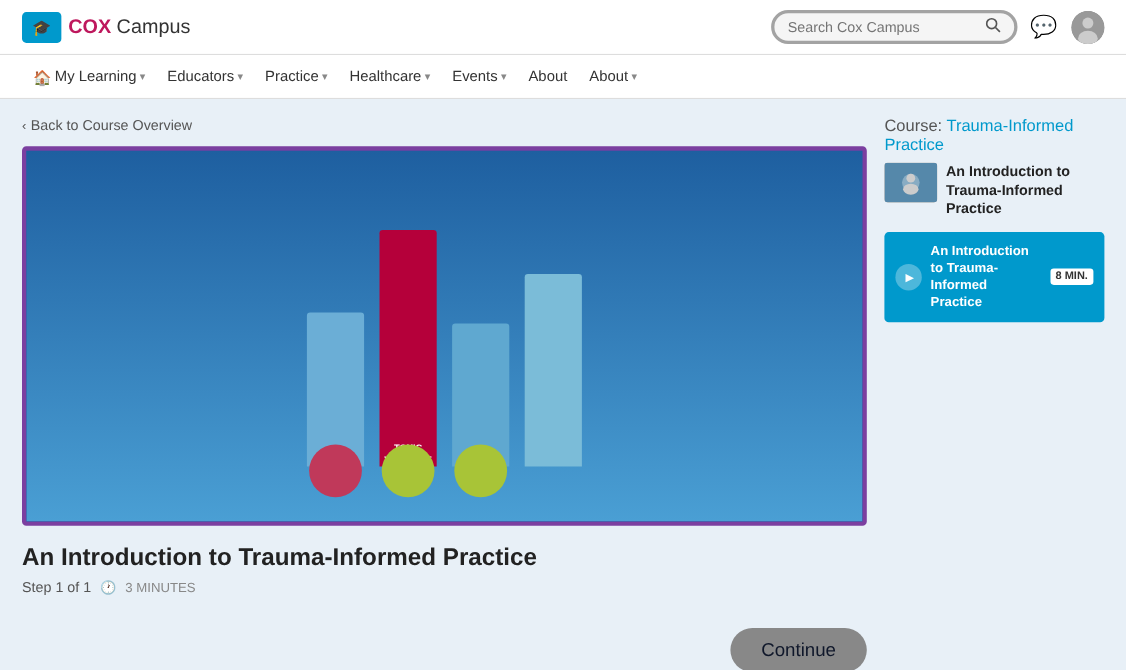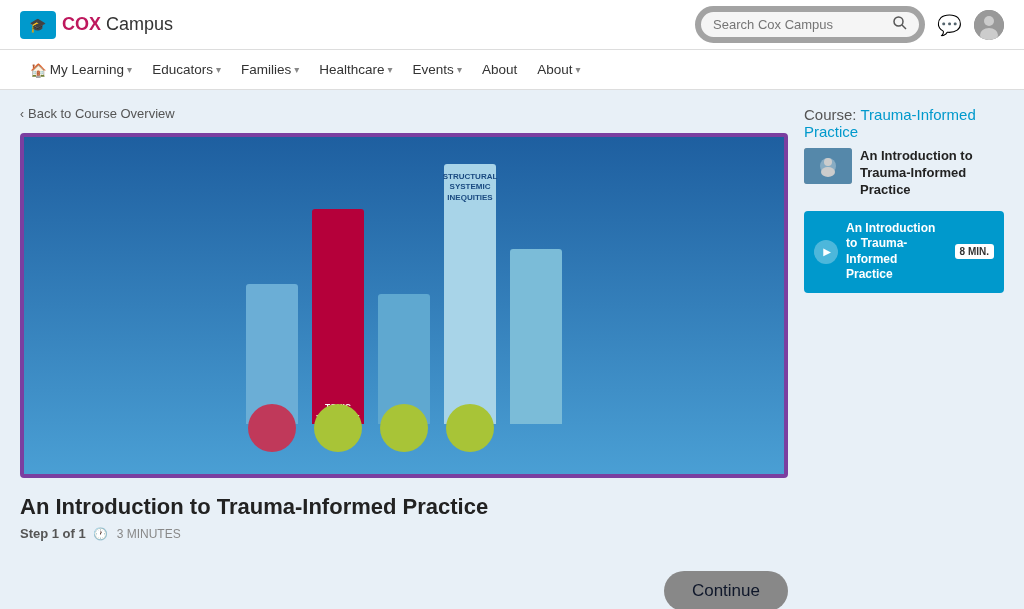--- a/index.html
+++ b/index.html
@@ -3,21 +3,21 @@
   <meta charset="utf-8">
   <style>
     * { box-sizing: border-box; margin: 0; padding: 0; }
     body { font-family: -apple-system, BlinkMacSystemFont, 'Segoe UI', Arial, sans-serif; background: #e8f0f7; font-size: 14px; color: #333; }
 
     
     .header { background: #fff; border-bottom: 1px solid #ddd; padding: 0 20px; display: flex; align-items: center; height: 50px; }
     .logo { display: flex; align-items: center; gap: 6px; text-decoration: none; margin-right: 30px; }
     .logo-icon { width: 36px; height: 28px; }
     .header-right { margin-left: auto; display: flex; align-items: center; gap: 12px; }
-    .search-box { display: flex; align-items: center; border: 6px solid #a3a3a3; border-radius: 20px; padding: 4px 12px; background: #f5f5f5; }
+    .search-box { display: flex; align-items: center; border: 3px solid #a3a3a3; border-radius: 20px; padding: 4px 12px; background: #f5f5f5; }
     .search-input { border: none; background: transparent; outline: none; font-size: 13px; width: 180px; color: #555; }
     .search-btn { background: none; border: none; cursor: pointer; color: #555; font-size: 14px; padding: 0; }
     .header-icon { font-size: 20px; color: #555; cursor: pointer; }
     .avatar { width: 30px; height: 30px; border-radius: 50%; background: #888; overflow: hidden; cursor: pointer; }
 
     
     .nav { background: #fff; border-bottom: 1px solid #ddd; padding: 0 20px; display: flex; align-items: center; height: 40px; }
     .nav-item { display: flex; align-items: center; gap: 3px; padding: 0 10px; height: 40px; font-size: 13.5px; color: #333; cursor: pointer; text-decoration: none; white-space: nowrap; }
     .nav-item .chevron { font-size: 10px; color: #888; }
 
@@ -29,21 +29,21 @@
     .back-link { display: flex; align-items: center; gap: 4px; color: #555; font-size: 13px; text-decoration: none; margin-bottom: 12px; cursor: pointer; }
     .back-icon { font-size: 12px; }
 
     
     .video-container { border: 4px solid #7b3fa0; border-radius: 4px; overflow: hidden; background: #1a5fa8; height: 345px; position: relative; }
     .video-label { position: absolute; top: 10px; left: 10px; font-size: 10px; color: rgba(255,255,255,0.7); }
 
     
     .course-title { font-size: 22px; font-weight: 700; color: #222; margin-top: 16px; margin-bottom: 6px; }
     .step-info { display: flex; align-items: center; gap: 8px; font-size: 13px; color: #555; margin-bottom: 20px; }
-    .step-bold { font-weight: 700; text-align: right; }
+    .step-bold { font-weight: 400; text-align: right; }
 
     
     .continue-btn-row { display: flex; justify-content: flex-end; margin-top: 30px; }
     .continue-btn { background: #888; color: #0f172a; border: none; border-radius: 20px; padding: 10px 28px; font-size: 17px; cursor: pointer; }
 
     
     .sidebar { width: 200px; flex-shrink: 0; }
     .course-label { font-size: 15px; color: #555; margin-bottom: 8px; }
     .course-link { color: #0099cc; text-decoration: none; }
     .sidebar-course-info { display: flex; gap: 8px; align-items: flex-start; margin-bottom: 12px; }
@@ -96,21 +96,21 @@
   <a class="nav-item" href="#">
     <span>🏠</span>
     <span>My Learning</span>
     <span class="chevron">▾</span>
   </a>
   <a class="nav-item" href="#">
     <span>Educators</span>
     <span class="chevron">▾</span>
   </a>
   <a class="nav-item" href="#">
-    <span>Families</span>
+    <span>Practice</span>
     <span class="chevron">▾</span>
   </a>
   <a class="nav-item" href="#">
     <span>Healthcare</span>
     <span class="chevron">▾</span>
   </a>
   <a class="nav-item" href="#">
     <span>Events</span>
     <span class="chevron">▾</span>
   </a>
@@ -146,26 +146,20 @@
             <span style="color:#fff; font-size:8.5px; font-weight:700; text-align:center; line-height:1.3;">TOXIC<br>VIOLENCE</span>
           </div>
           <div style="width:48px; height:48px; background:#a8c437; border-radius:50%; position:absolute; bottom:-28px;"></div>
         </div>
 
         <div style="display:flex; flex-direction:column; align-items:center; position:relative;">
           <div style="width:52px; height:130px; background:#5fa8d0; border-radius:3px 3px 0 0;"></div>
           <div style="width:48px; height:48px; background:#a8c437; border-radius:50%; position:absolute; bottom:-28px;"></div>
         </div>
 
-        <div style="display:flex; flex-direction:column; align-items:center; position:relative;">
-          <div style="width:52px; height:260px; background:#a8d4e8; border-radius:3px 3px 0 0; display:flex; align-items:flex-start; justify-content:center; padding-top:8px;">
-            <span style="color:#1a4a80; font-size:8px; font-weight:700; text-align:center; line-height:1.3;">STRUCTURAL<br>SYSTEMIC<br>INEQUITIES</span>
-          </div>
-          <div style="width:48px; height:48px; background:#a8c437; border-radius:50%; position:absolute; bottom:-28px;"></div>
-        </div>
 
         <div style="display:flex; flex-direction:column; align-items:center; position:relative;">
           <div style="width:52px; height:175px; background:#7bbcd8; border-radius:3px 3px 0 0;"></div>
         </div>
 
       </div>
     </div>
 
     <h1 class="course-title">An Introduction to Trauma-Informed Practice</h1>
     <div class="step-info">

